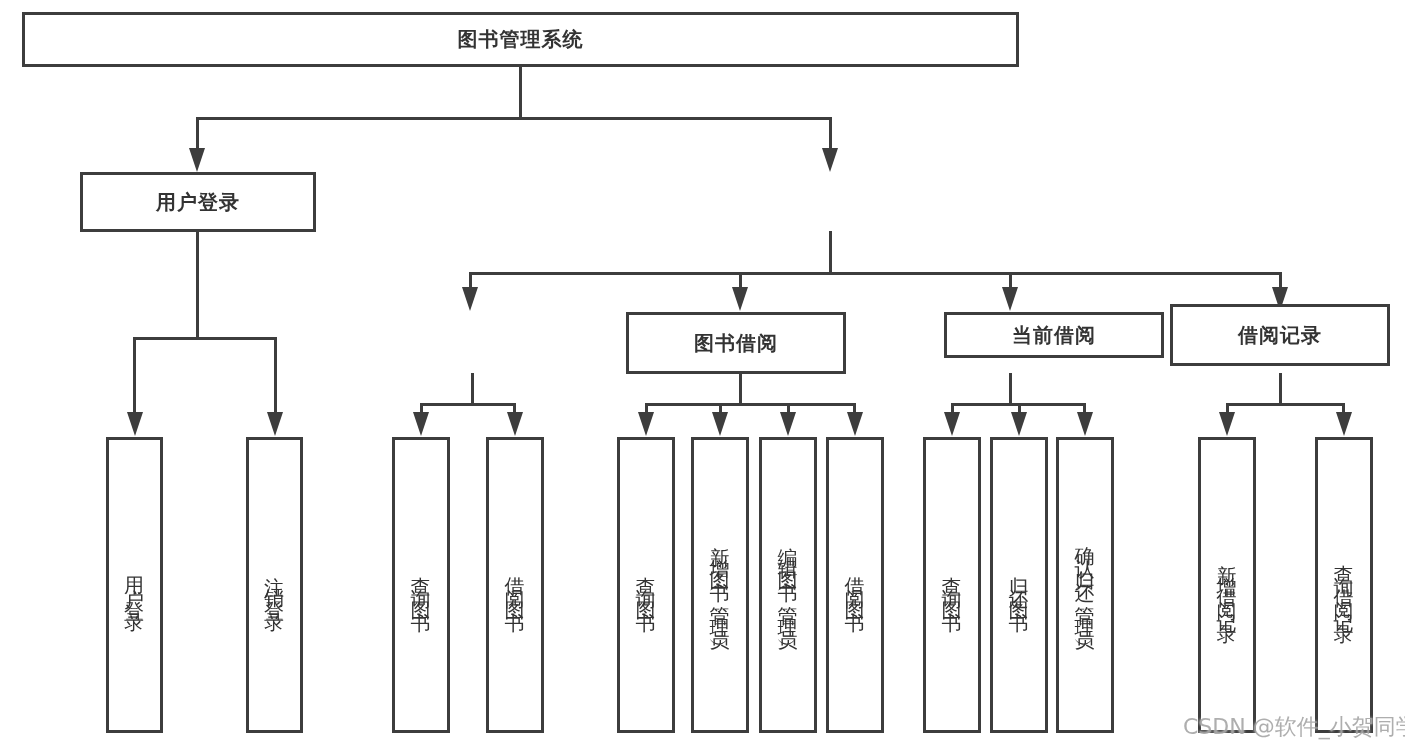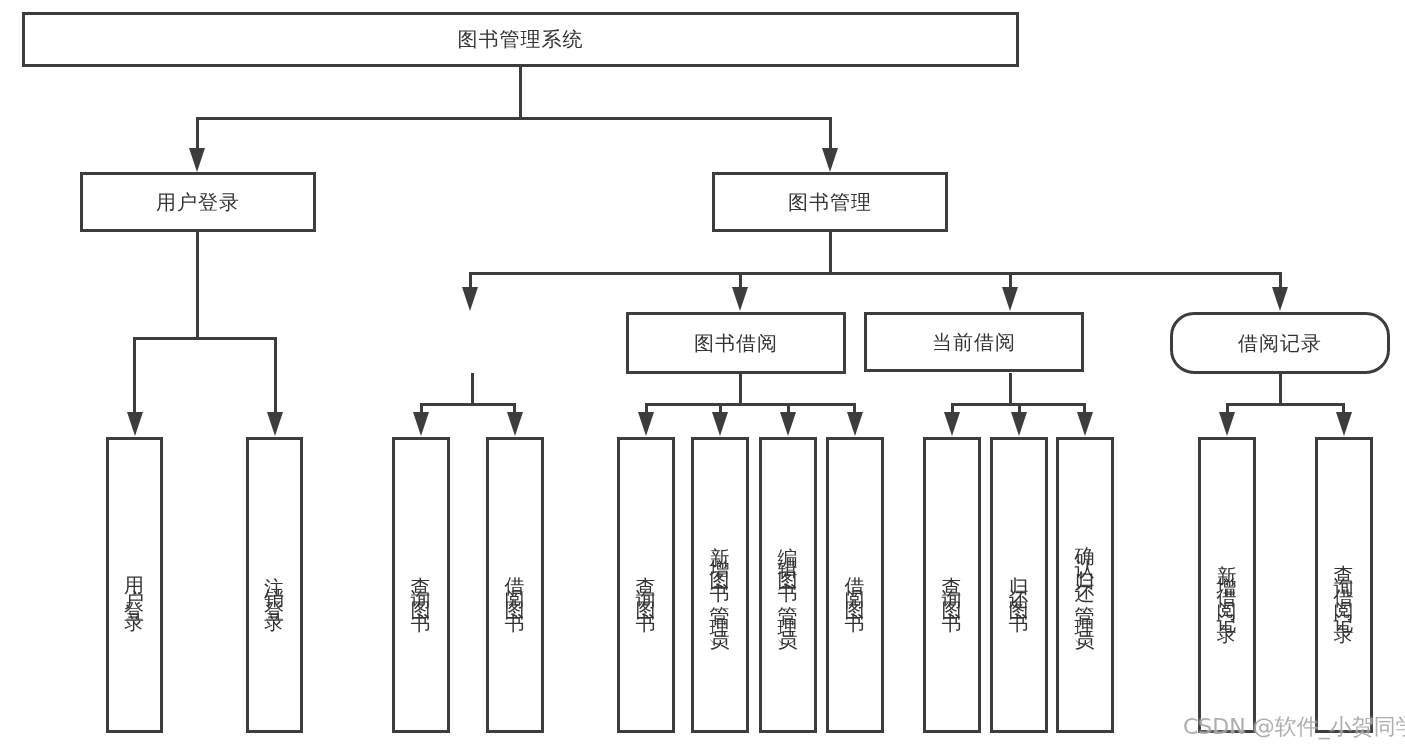--- a/index.html
+++ b/index.html
@@ -1,21 +1,21 @@
 <!DOCTYPE html>
 <html><head>
 <meta charset="utf-8">
 <style>
   html,body{margin:0;padding:0;background:#ffffff;}
   body{width:1405px;height:747px;position:relative;overflow:hidden;
        font-family:"DejaVu Sans",sans-serif;color:#333333;}
   .canvas{position:absolute;inset:0;background:#ffffff;}
   .box{position:absolute;background:#ffffff;border:3px solid #3d3d3d;
        box-sizing:border-box;display:flex;align-items:center;justify-content:center;}
-  .hlabel{font-size:20px;letter-spacing:1px;white-space:nowrap;}
+  .hlabel{font-size:20px;letter-spacing:1px;white-space:nowrap;font-weight:bold;}
   .vbox span{writing-mode:vertical-rl;text-orientation:mixed;
        font-size:20px;letter-spacing:12px;line-height:1;white-space:nowrap;}
   .line{position:absolute;background:#3d3d3d;}
   .arrow{position:absolute;width:0;height:0;
        border-left:8px solid transparent;border-right:8px solid transparent;
        border-top:24px solid #3d3d3d;}
   .watermark{position:absolute;left:1183px;top:712px;font-size:22px;
        color:rgba(160,160,160,0.85);white-space:nowrap;z-index:10;
        text-shadow:0 0 3px #ffffff;}
 </style>
@@ -31,23 +31,20 @@
   <div class="line" style="left:519px;top:67px;width:3px;height:52px;"></div>
   <div class="line" style="left:196px;top:117px;width:636px;height:3px;"></div>
   <div class="line" style="left:196px;top:117px;width:3px;height:36px;"></div>
   <div class="arrow" style="left:189px;top:148px;"></div>
   <div class="line" style="left:829px;top:117px;width:3px;height:36px;"></div>
   <div class="arrow" style="left:822px;top:148px;"></div>
 
   <div class="box" style="left:80px;top:172px;width:236px;height:60px;">
     <span class="hlabel">用户登录</span>
   </div>
-  <div class="box" style="left:712px;top:172px;width:236px;height:60px;">
-    <span class="hlabel">图书管理</span>
-  </div>
 
   <div class="line" style="left:196px;top:231px;width:3px;height:108px;"></div>
   <div class="line" style="left:134px;top:337px;width:143px;height:3px;"></div>
   <div class="line" style="left:133px;top:337px;width:3px;height:78px;"></div>
   <div class="arrow" style="left:127px;top:412px;"></div>
   <div class="line" style="left:274px;top:337px;width:3px;height:78px;"></div>
   <div class="arrow" style="left:267px;top:412px;"></div>
 
   <div class="line" style="left:829px;top:231px;width:3px;height:43px;"></div>
   <div class="line" style="left:469px;top:272px;width:813px;height:3px;"></div>
@@ -56,24 +53,24 @@
   <div class="line" style="left:739px;top:272px;width:3px;height:18px;"></div>
   <div class="arrow" style="left:732px;top:287px;"></div>
   <div class="line" style="left:1009px;top:272px;width:3px;height:18px;"></div>
   <div class="arrow" style="left:1002px;top:287px;"></div>
   <div class="line" style="left:1279px;top:272px;width:3px;height:18px;"></div>
   <div class="arrow" style="left:1272px;top:287px;"></div>
 
   <div class="box" style="left:626px;top:312px;width:220px;height:62px;">
     <span class="hlabel">图书借阅</span>
   </div>
-  <div class="box" style="left:864px;top:312px;width:220px;height:60px;align-items:center;">
+  <div class="box" style="left:944px;top:312px;width:220px;height:46px;align-items:center;">
     <span class="hlabel">当前借阅</span>
   </div>
-  <div class="box" style="left:1170px;top:312px;width:220px;height:62px;border-radius:24px;">
+  <div class="box" style="left:1170px;top:304px;width:220px;height:62px;">
     <span class="hlabel">借阅记录</span>
   </div>
 
   <div class="line" style="left:471px;top:373px;width:3px;height:32px;"></div>
   <div class="line" style="left:739px;top:373px;width:3px;height:32px;"></div>
   <div class="line" style="left:1009px;top:373px;width:3px;height:32px;"></div>
   <div class="line" style="left:1279px;top:373px;width:3px;height:32px;"></div>
 
   <div class="line" style="left:420px;top:403px;width:96px;height:3px;"></div>
   <div class="line" style="left:645px;top:403px;width:211px;height:3px;"></div>

